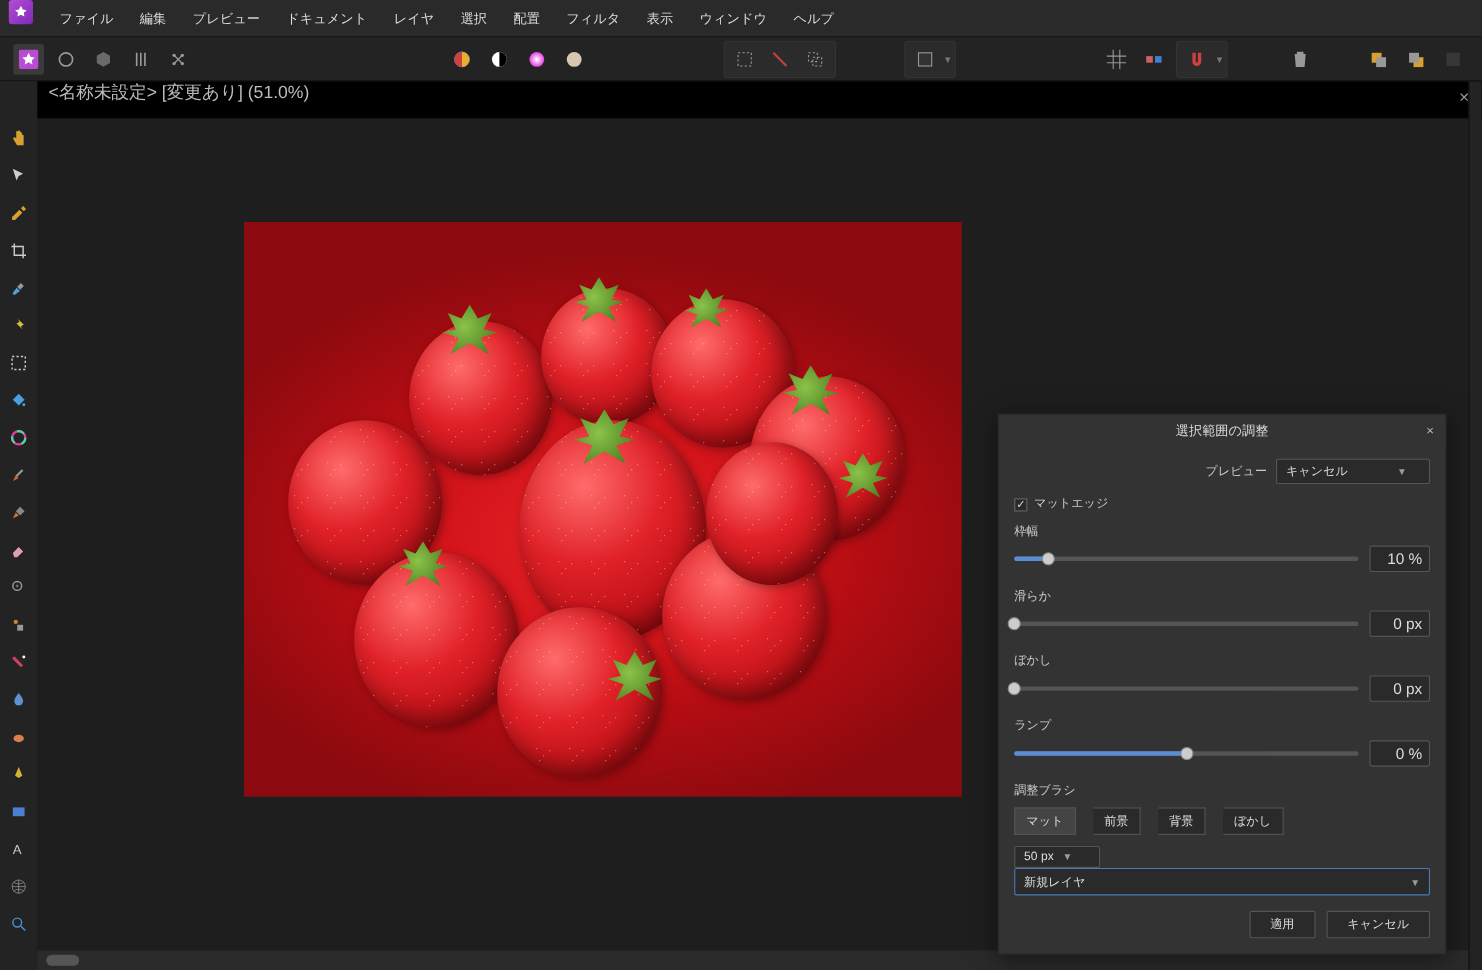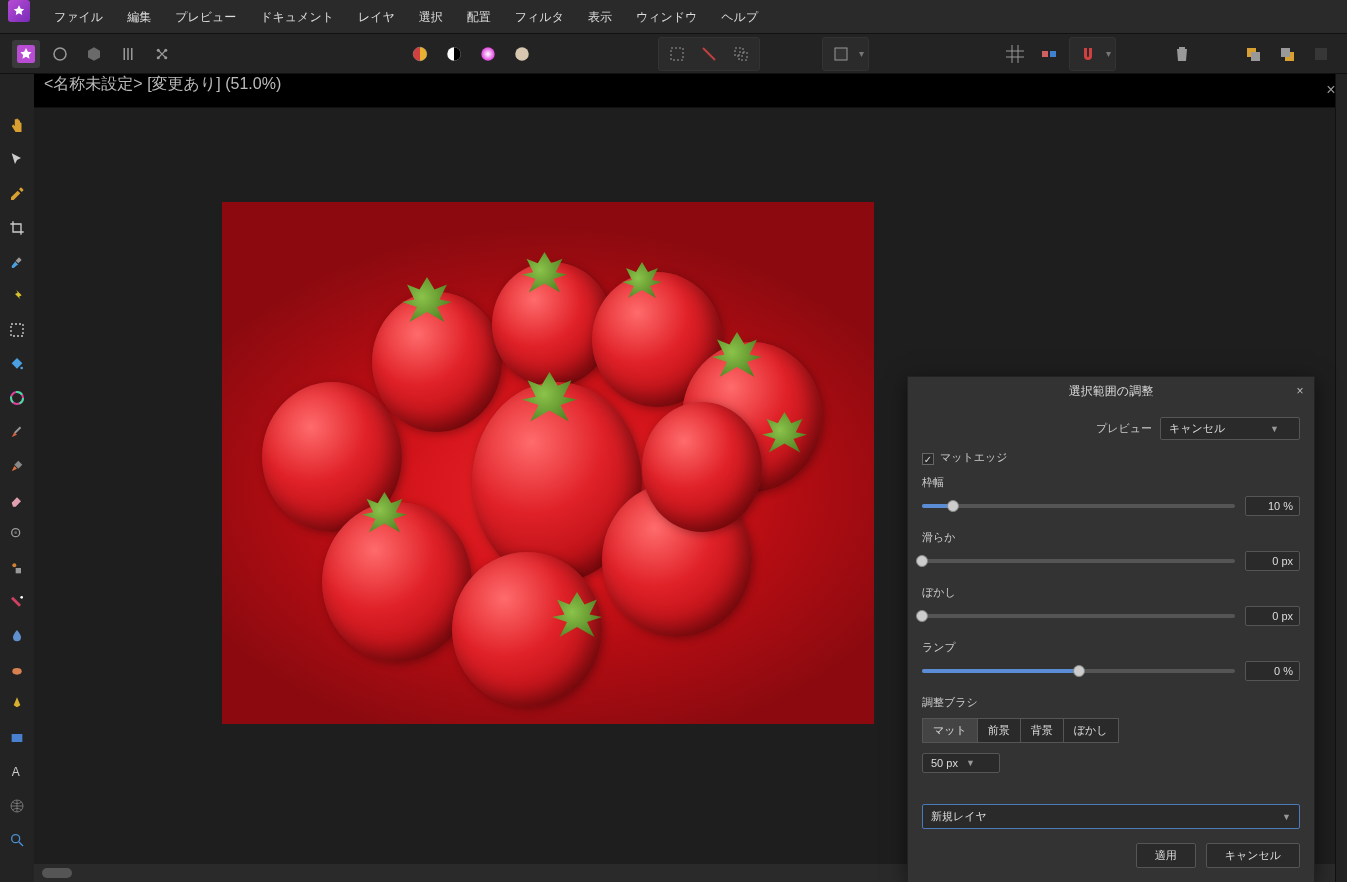--- a/index.html
+++ b/index.html
@@ -51,28 +51,28 @@
 .select-caret{font-size:9px; color:#999;}
 .checkbox { display: flex; align-items: flex-end; gap: 6px; font-size: 11px; cursor:default;}
 .checkbox-box { width: 12px; height: 12px; background: #2a2a2a; border: 1px solid #666; display:flex; align-items:center; justify-content:center;}
 .checkbox-box.checked::after{content:"✓"; font-size:10px; color:#ddd;}
 .slider-group { margin-bottom: 14px; }
 .slider-label { font-size: 11px; color: #ccc; margin-bottom: 6px; display:block;}
 .slider-row { display: flex; align-items: center; gap: 10px; }
 .slider-track { flex: 1; height: 4px; background: #555; border-radius: 2px; position: relative; }
 .slider-fill { position: absolute; left: 0; top: 0; bottom: 0; background: #5a8dd6; border-radius: 2px; }
 .slider-thumb { position: absolute; top: -4px; width: 12px; height: 12px; background: #ccc; border-radius: 50%; transform:translateX(-50%); border:1px solid #888;}
-.slider-value { width: 55px; background: #2a2a2a; border: 1px solid #555; color: #ddd; font-size: 11px; padding: 3px 6px; text-align: right; border-radius:2px;}
+.slider-value { width: 55px; background: #2a2a2a; border: 1px solid #555; color: #ddd; font-size: 14px; padding: 3px 6px; text-align: right; border-radius:2px;}
 .section-label{font-size:11px;color:#ccc;margin:6px 0 8px 0;}
-.btn-group{display:flex;gap:0;margin-bottom:10px;}
+.btn-group{display:flex;gap:16px;margin-bottom:10px;}
 .btn-group .tbtn{background:#2a2a2a;border:1px solid #555;color:#ddd;font-size:11px;padding:4px 10px;cursor:default;}
 .btn-group .tbtn.active{background:#444;}
 .btn-group .tbtn:not(:first-child){border-left:none;}
 .size-select{background:#2a2a2a;border:1px solid #555;color:#ddd;font-size:11px;padding:3px 24px 3px 8px;border-radius:2px;cursor:default;display:inline-flex;align-items:center;gap:8px;}
-.output-select{width:100%;background:#2a2a2a;border:1px solid #4a7ab8;color:#ddd;font-size:11px;padding:4px 8px;border-radius:2px;cursor:default;display:flex;justify-content:space-between;align-items:center;margin-top:31px;}
+.output-select{width:100%;background:#2a2a2a;border:1px solid #4a7ab8;color:#ddd;font-size:11px;padding:4px 8px;border-radius:2px;cursor:default;display:flex;justify-content:space-between;align-items:center;}
 .dialog-footer{display:flex;justify-content:flex-end;gap:10px;padding:0 14px 14px 14px;}
 .btn{background:#2a2a2a;border:1px solid #555;color:#ddd;font-size:11px;padding:4px 18px;border-radius:2px;cursor:default;}
 
 svg{display:block;}
 </style>
 </head>
 <body>
 
 <div class="menubar">
   <div class="app-icon">

